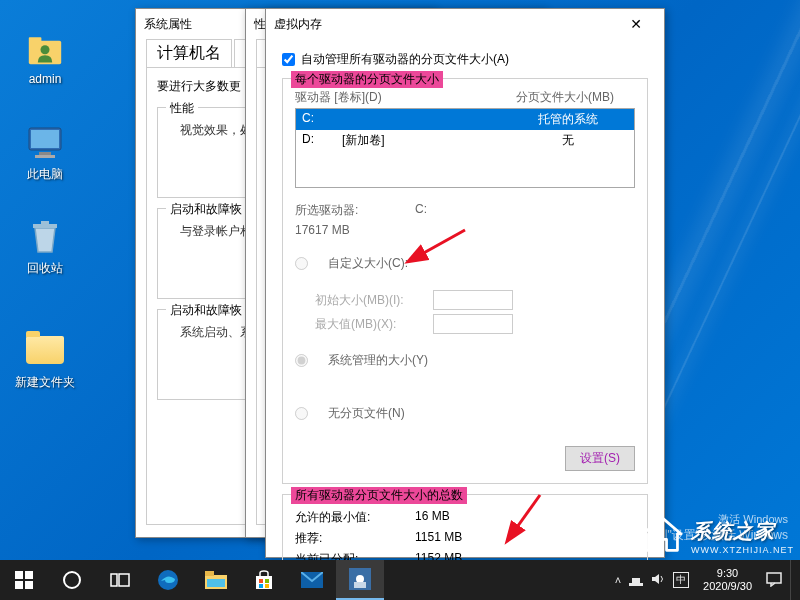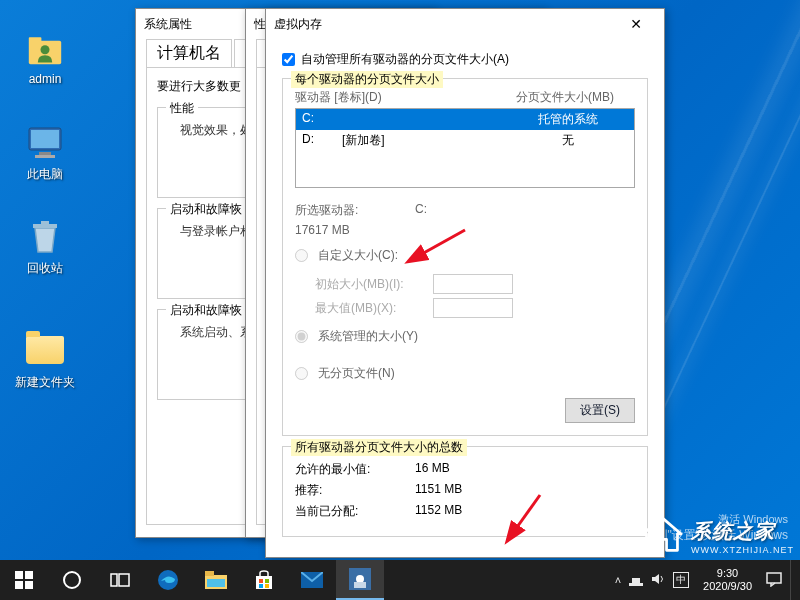--- a/index.html
+++ b/index.html
@@ -29,37 +29,37 @@
 .tab { border: 1px solid #ccc; border-bottom: none; padding: 3px 10px; background: #fff; font-size: 16px; }
 .tabpanel { margin: 0 10px 10px; border: 1px solid #ccc; padding: 10px; height: calc(100% - 70px); }
 .group { border: 1px solid #ccc; margin-bottom: 10px; padding: 8px 10px; position: relative; }
 .group .legend { position: absolute; top: -8px; left: 8px; background: #fff; padding: 0 4px; font-size: 12px; }
 .indent { padding-left: 12px; margin-top: 6px; color: #333; }
 
 .win3 .body { padding: 12px 16px; }
 .checkbox-row { display: flex; align-items: center; gap: 6px; margin-bottom: 10px; }
 .checkbox-row input { width: 13px; height: 13px; }
 .fieldset { border: 1px solid #d0d0d0; padding: 10px 12px 12px; margin-bottom: 10px; position: relative; }
-.fieldset .legend { position: absolute; top: -8px; left: 8px; background: #fef9c3; padding: 0 4px; }
+.fieldset .legend { position: absolute; top: -8px; left: 8px; background: #ec4899; padding: 0 4px; }
 .col-headers { display: flex; color: #666; font-size: 12px; margin-bottom: 2px; }
 .drive-list { border: 1px solid #a8a8a8; height: 80px; background: #fff; overflow: hidden; }
 .drive-row { display: flex; padding: 2px 6px; font-size: 12px; }
 .drive-row.selected { background: #0078d7; color: #fff; }
 .drive-row .c1 { width: 40px; }
 .drive-row .c2 { flex: 1; }
 .drive-row .c3 { width: 120px; text-align: center; }
 .kv { display: flex; margin: 4px 0; color: #666; font-size: 12px; }
 .kv .k { width: 120px; }
-.radio-row { display: flex; align-items: center; gap: 10px; margin: 10px 0; color: #666; }
+.radio-row { display: flex; align-items: center; gap: 20px; margin: 18px 0; color: #666; }
 .radio-row input { width: 13px; height: 13px; }
 .size-row { display: flex; align-items: center; gap: 8px; margin: 4px 0 4px 20px; color: #aaa; }
 .size-row .lbl { width: 110px; }
 .size-row input[type=text] { width: 80px; height: 20px; border: 1px solid #ccc; background: #fff; }
 .btn { border: 1px solid #adadad; background: #e1e1e1; padding: 3px 14px; font-size: 12px; cursor: pointer; }
-.btn:disabled { color: #0f172a; }
+.btn:disabled { color: #a21caf; }
 .set-btn-row { text-align: right; margin-top: 6px; }
 .totals .kv .k { width: 120px; color: #000; }
 .totals .kv .v { color: #000; }
 .dlg-buttons { display: flex; justify-content: flex-end; gap: 10px; padding: 8px 16px; }
 .dlg-buttons .btn { padding: 4px 24px; }
 .btn.primary { border: 2px solid #0078d7; }
 
 .arrow { position: absolute; z-index: 10; pointer-events: none; }
 .arrow svg { overflow: visible; }
 

